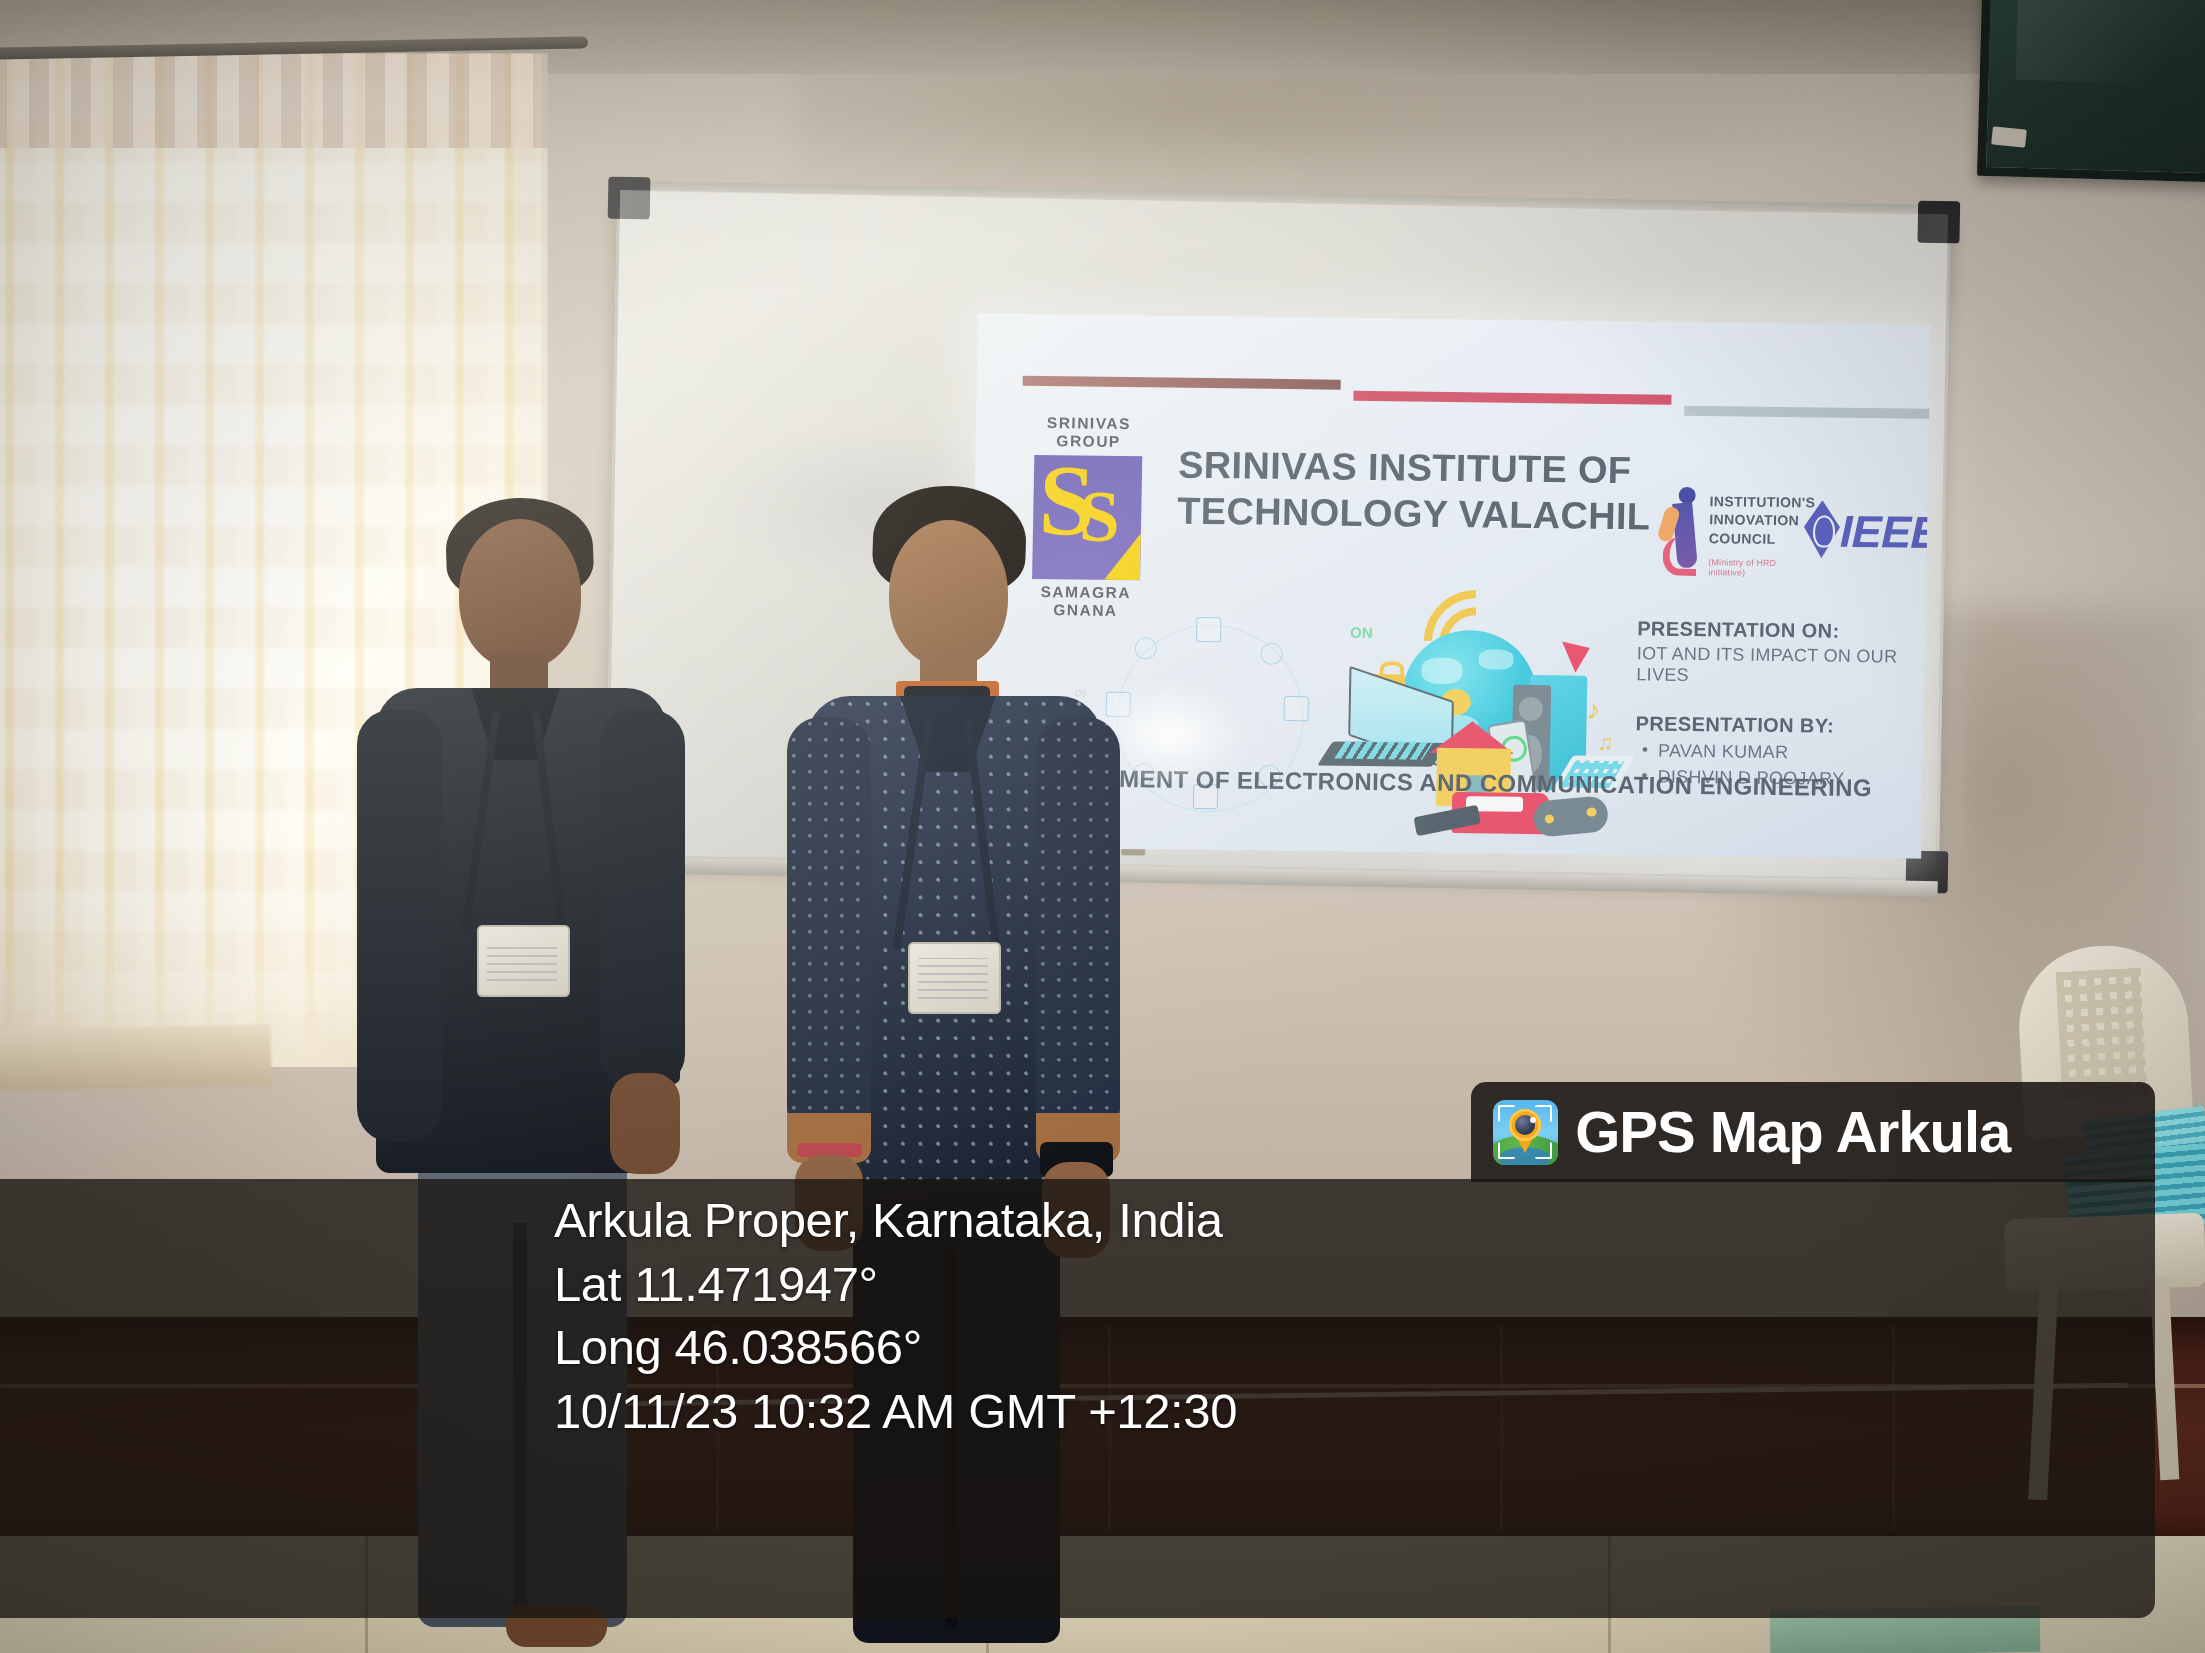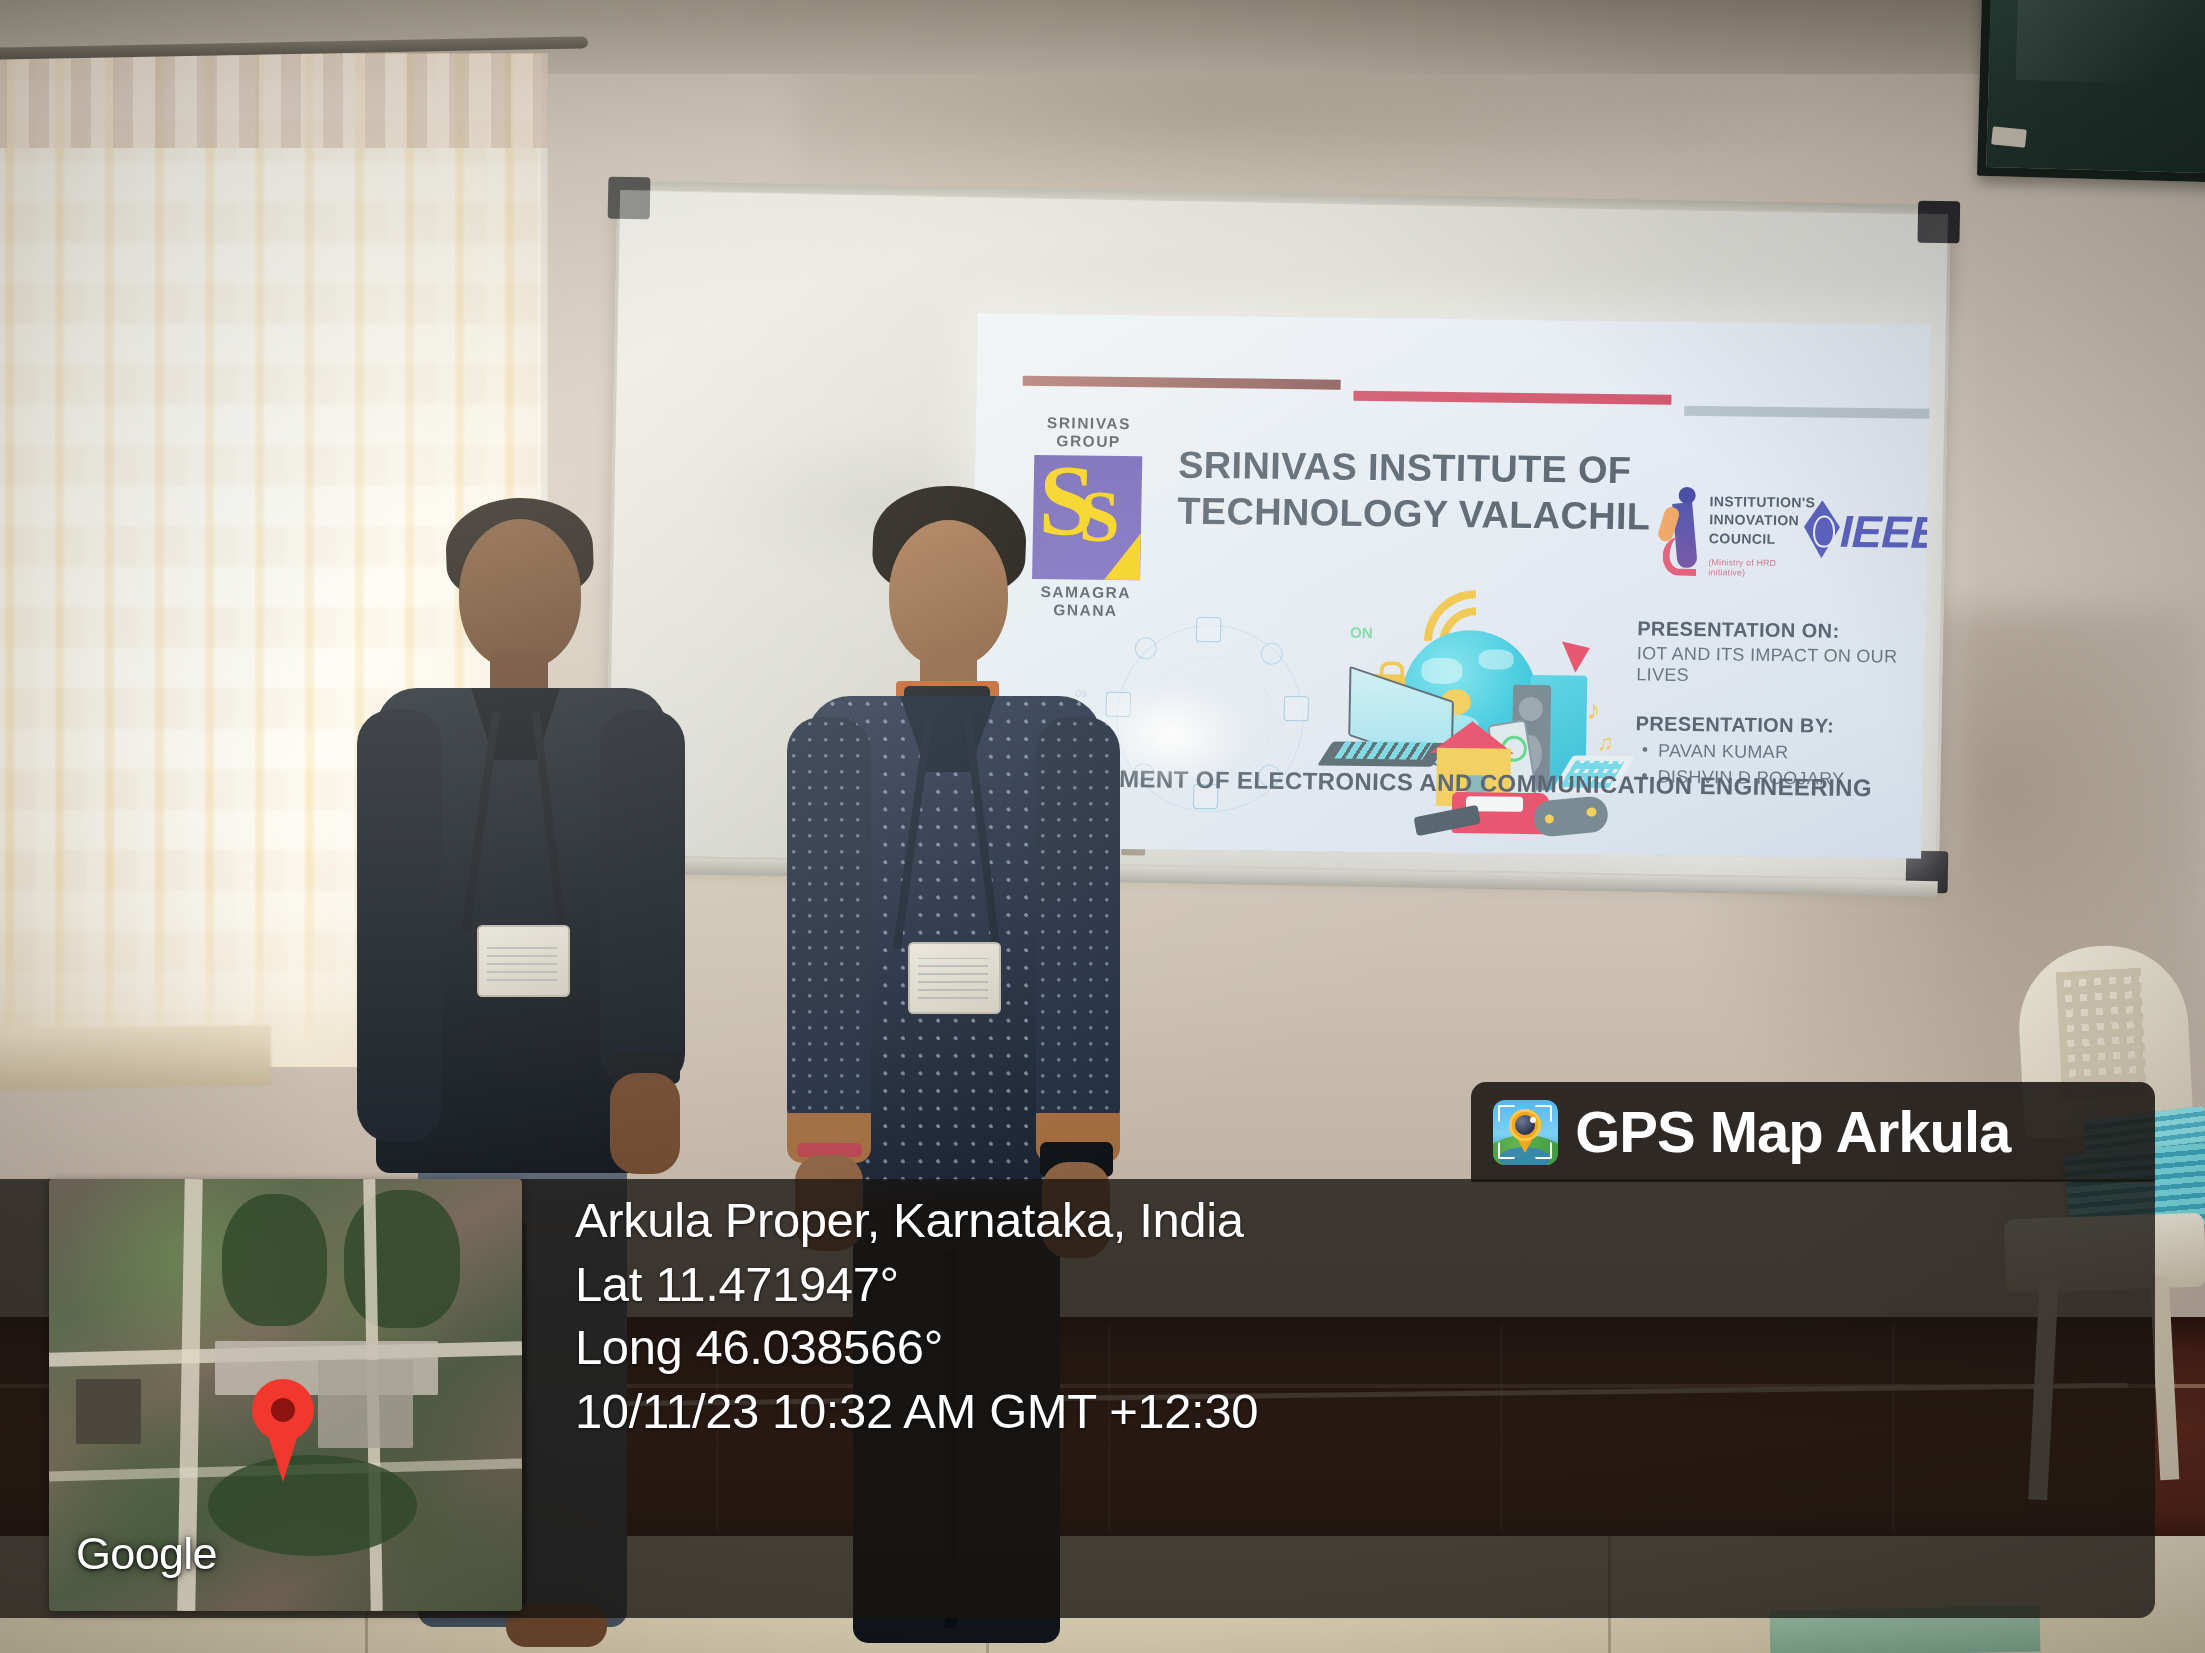--- a/index.html
+++ b/index.html
@@ -479,21 +479,21 @@
     content:"";position:absolute;left:15px;top:53px;width:0;height:0;
     border-left:16px solid transparent;border-right:16px solid transparent;border-top:50px solid #f2372f;
   }
   .map-pin-hole{position:absolute;left:222px;top:219px;width:24px;height:24px;border-radius:50%;background:#8e1410;}
   .map-google{
     position:absolute;left:27px;top:349px;font-size:45px;font-weight:400;color:#fff;
     letter-spacing:-0.7px;
     text-shadow:0 1.4px 3.4px rgba(0,0,0,.85),0 0 9.5px rgba(0,0,0,.7);
   }
 
-  .gps-text{position:absolute;left:554px;top:1189px;width:1574px;color:#fff;margin-left:21px;}
+  .gps-text{position:absolute;left:554px;top:1189px;width:1574px;color:#fff;}
   .gps-line{
     font-size:49px;line-height:1.30;font-weight:400;color:#fff;
     letter-spacing:-0.4px;white-space:nowrap;
     text-shadow:0 1.4px 3.4px rgba(0,0,0,.65);
   }
   .gps-line.addr2{font-size:47px;}
 </style>
 </head>
 <body>
 
@@ -716,35 +716,20 @@
       <div class="gai-br tl"></div>
       <div class="gai-br tr"></div>
       <div class="gai-br bl"></div>
       <div class="gai-br br"></div>
     </div>
     <div class="gps-app-title">GPS Map Arkula</div>
   </div>
 
   <div class="gps-panel"></div>
 
-  <div class="gps-map">
-    <div class="map-green mg1"></div>
-    <div class="map-green mg2"></div>
-    <div class="map-road mr3"></div>
-    <div class="map-road mr4"></div>
-    <div class="map-road mr1"></div>
-    <div class="map-road mr2"></div>
-    <div class="map-bldg mb1"></div>
-    <div class="map-bldg mb2"></div>
-    <div class="map-bldg mb3"></div>
-    <div class="map-green mg3"></div>
-    <div class="map-pin"></div>
-    <div class="map-pin-hole"></div>
-    <div class="map-google">Google</div>
-  </div>
 
   <div class="gps-text">
     <div class="gps-line">Arkula Proper, Karnataka, India</div>
     <div class="gps-line">Lat 11.471947°</div>
     <div class="gps-line">Long 46.038566°</div>
     <div class="gps-line">10/11/23 10:32 AM GMT +12:30</div>
   </div>
 
 </div>
 

